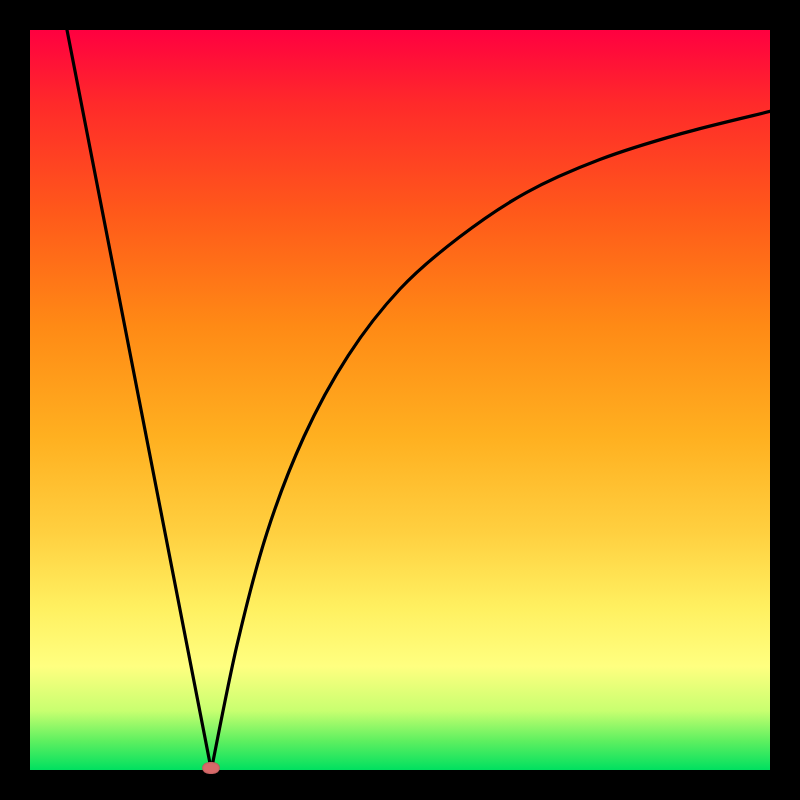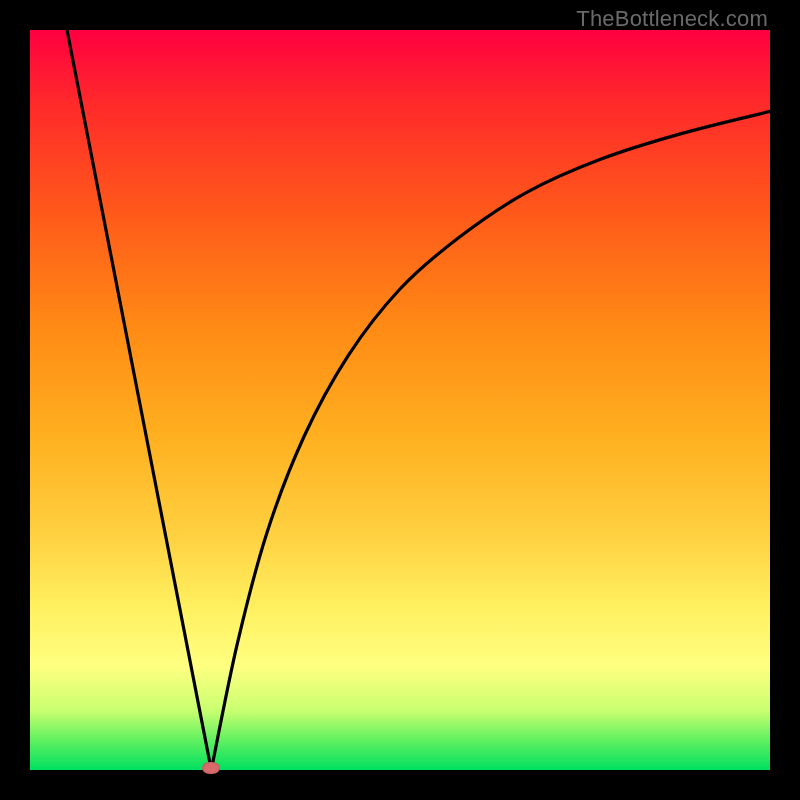--- a/index.html
+++ b/index.html
@@ -62,21 +62,20 @@
     border-radius: 50% / 60%;
     background: #d86a6a;
     box-shadow: inset 0 0 2px rgba(0,0,0,0.3);
   }
 </style>
 </head>
 <body>
 
 <div class="frame">
 
-  <div class="watermark">TheBottleneck.com</div>
 
   <div class="plot-area"></div>
 
   <svg class="curve" viewBox="0 0 740 740" preserveAspectRatio="none">
     <path id="curve-path" fill="none" stroke="#000000" stroke-width="3.2" stroke-linecap="round" d="M 37.00 0.00 L 181.30 740.00 C 185.62 719.03, 197.95 653.67, 207.20 614.20 C 216.45 574.73, 225.70 537.73, 236.80 503.20 C 247.90 468.67, 260.23 436.60, 273.80 407.00 C 287.37 377.40, 302.17 350.27, 318.20 325.60 C 334.23 300.93, 351.50 278.73, 370.00 259.00 C 388.50 239.27, 408.23 223.23, 429.20 207.20 C 450.17 191.17, 472.37 175.75, 495.80 162.80 C 519.23 149.85, 543.90 139.37, 569.80 129.50 C 595.70 119.63, 622.83 111.62, 651.20 103.60 C 679.57 95.58, 725.20 85.10, 740.00 81.40 "></path>
   </svg>
 
   <div id="min-marker" class="marker" style="left: 202.3px; top: 762px; background: rgb(216, 106, 106);"></div>
 
 </div>

